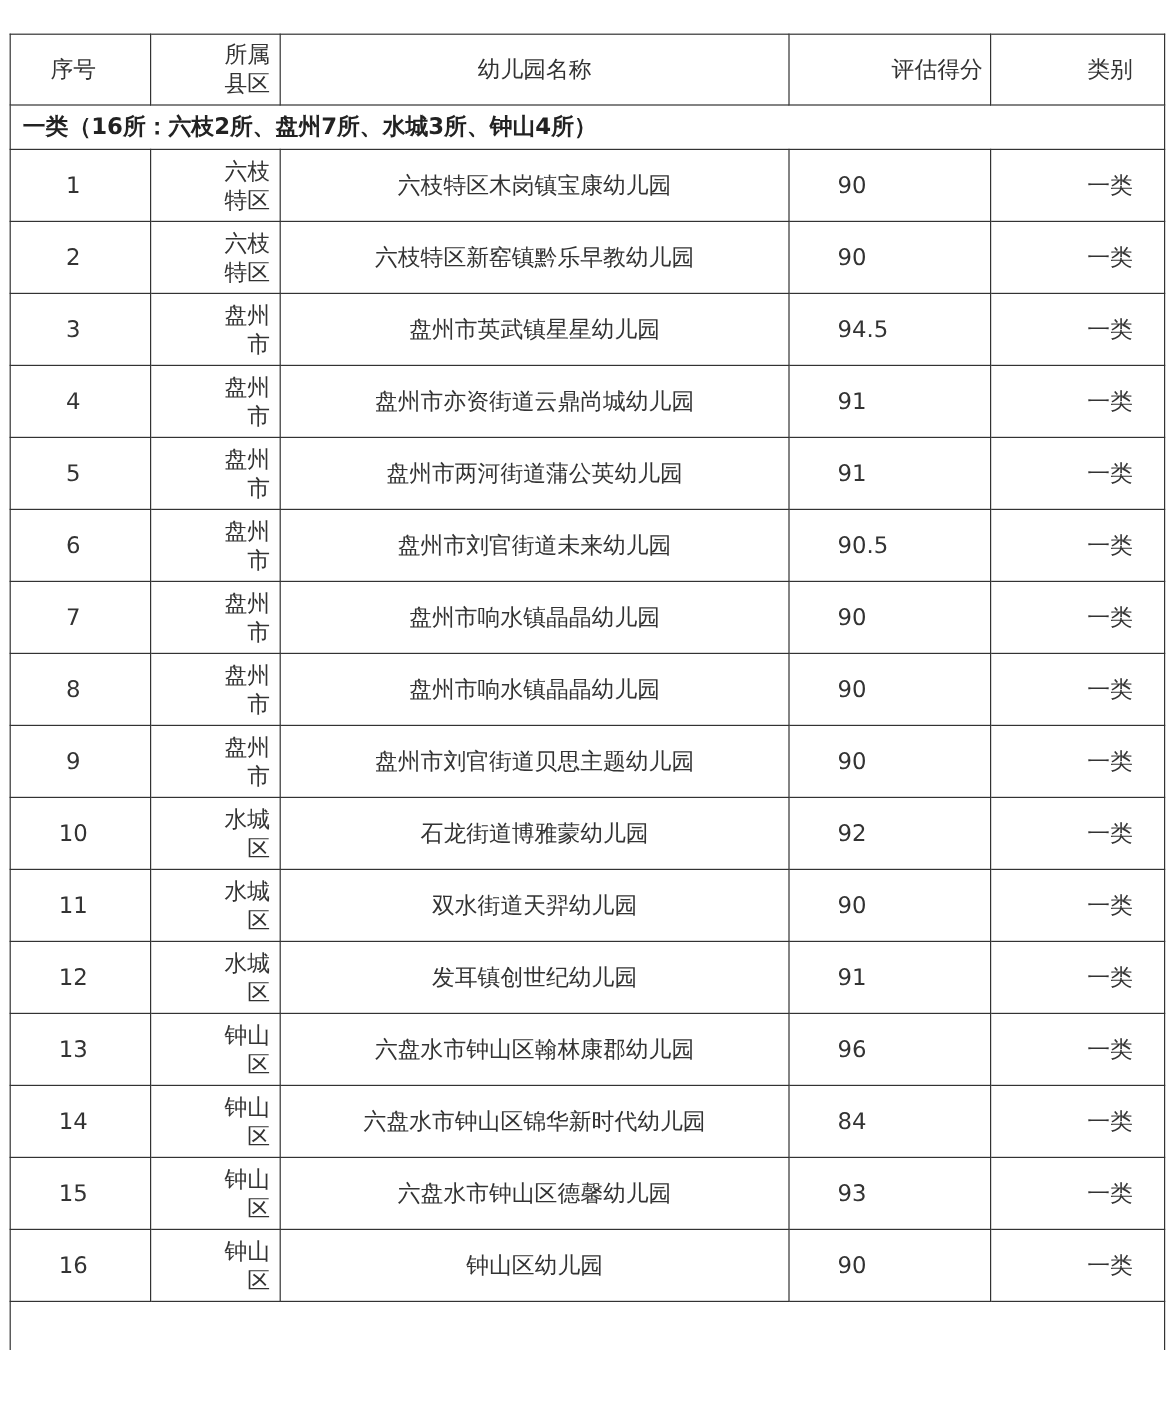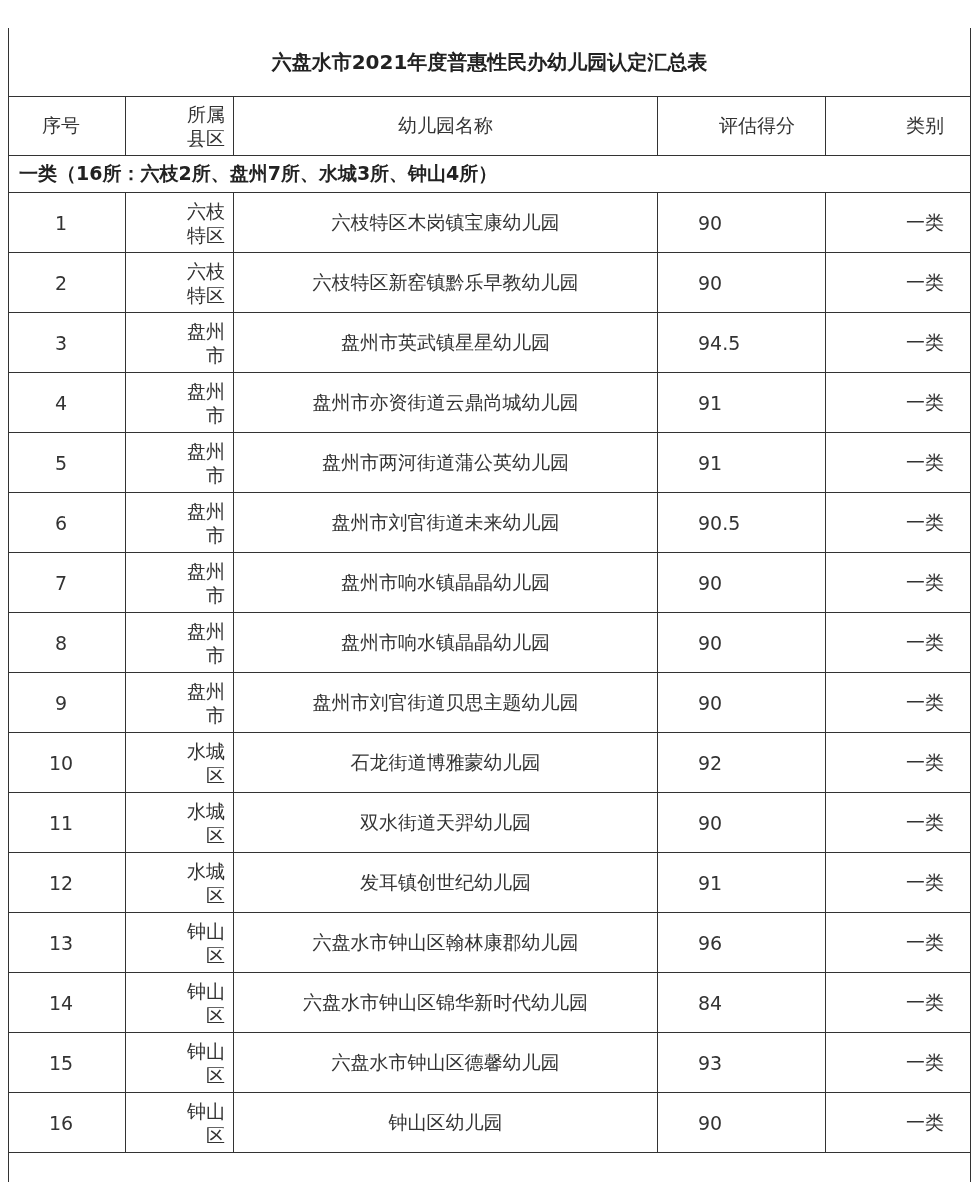--- a/index.html
+++ b/index.html
@@ -9,41 +9,38 @@
   td { border:1px solid #333333; padding:0 10px; font-size:19px; }
   .title-row td { height:68px; text-align:center; font-weight:bold; font-size:20px; color:#222; }
   .head-row td { height:58px; }
   .cat-row td { height:36px; text-align:left; font-weight:bold; font-size:19px; color:#222; }
   .data-row td { height:59px; }
   .c-no { text-align:center; padding-right:22px; }
   .c-county { text-align:right; padding-right:8px; line-height:24px; font-size:19px; }
   .c-name { text-align:center; }
   .c-score { text-align:left; padding-left:40px; }
   .c-cat { text-align:right; padding-right:26px; }
-  .head-row .c-score { text-align:right; padding-right:30px; }
+  .head-row .c-score { text-align:right; padding-right:6px; }
   .head-row .c-county { text-align:right; }
   .county-text { display:inline-block; text-align:right; width:70px; word-break:break-all; text-indent:28px; }
   .last-row td { height:40px; border-bottom:none; }
   .top-edge td { border-top:none; }
 </style>
 </head>
 <body>
 
 <table>
   <colgroup>
     <col style="width:117px">
       <col style="width:108px">
       <col style="width:424px">
       <col style="width:168px">
       <col style="width:145px">
   </colgroup>
   <tbody id="tbody">
-    <tr class="title-row top-edge">
-      <td colspan="5">六盘水市2021年度普惠性民办幼儿园认定汇总表</td>
-    </tr>
     <tr class="head-row">
       <td class="c-no">序号</td>
       <td class="c-county"><span class="county-text">所属县区</span></td>
       <td class="c-name">幼儿园名称</td>
       <td class="c-score">评估得分</td>
       <td class="c-cat">类别</td>
     </tr>
     <tr class="cat-row">
       <td colspan="5">一类（16所：六枝2所、盘州7所、水城3所、钟山4所）</td>
     </tr>

